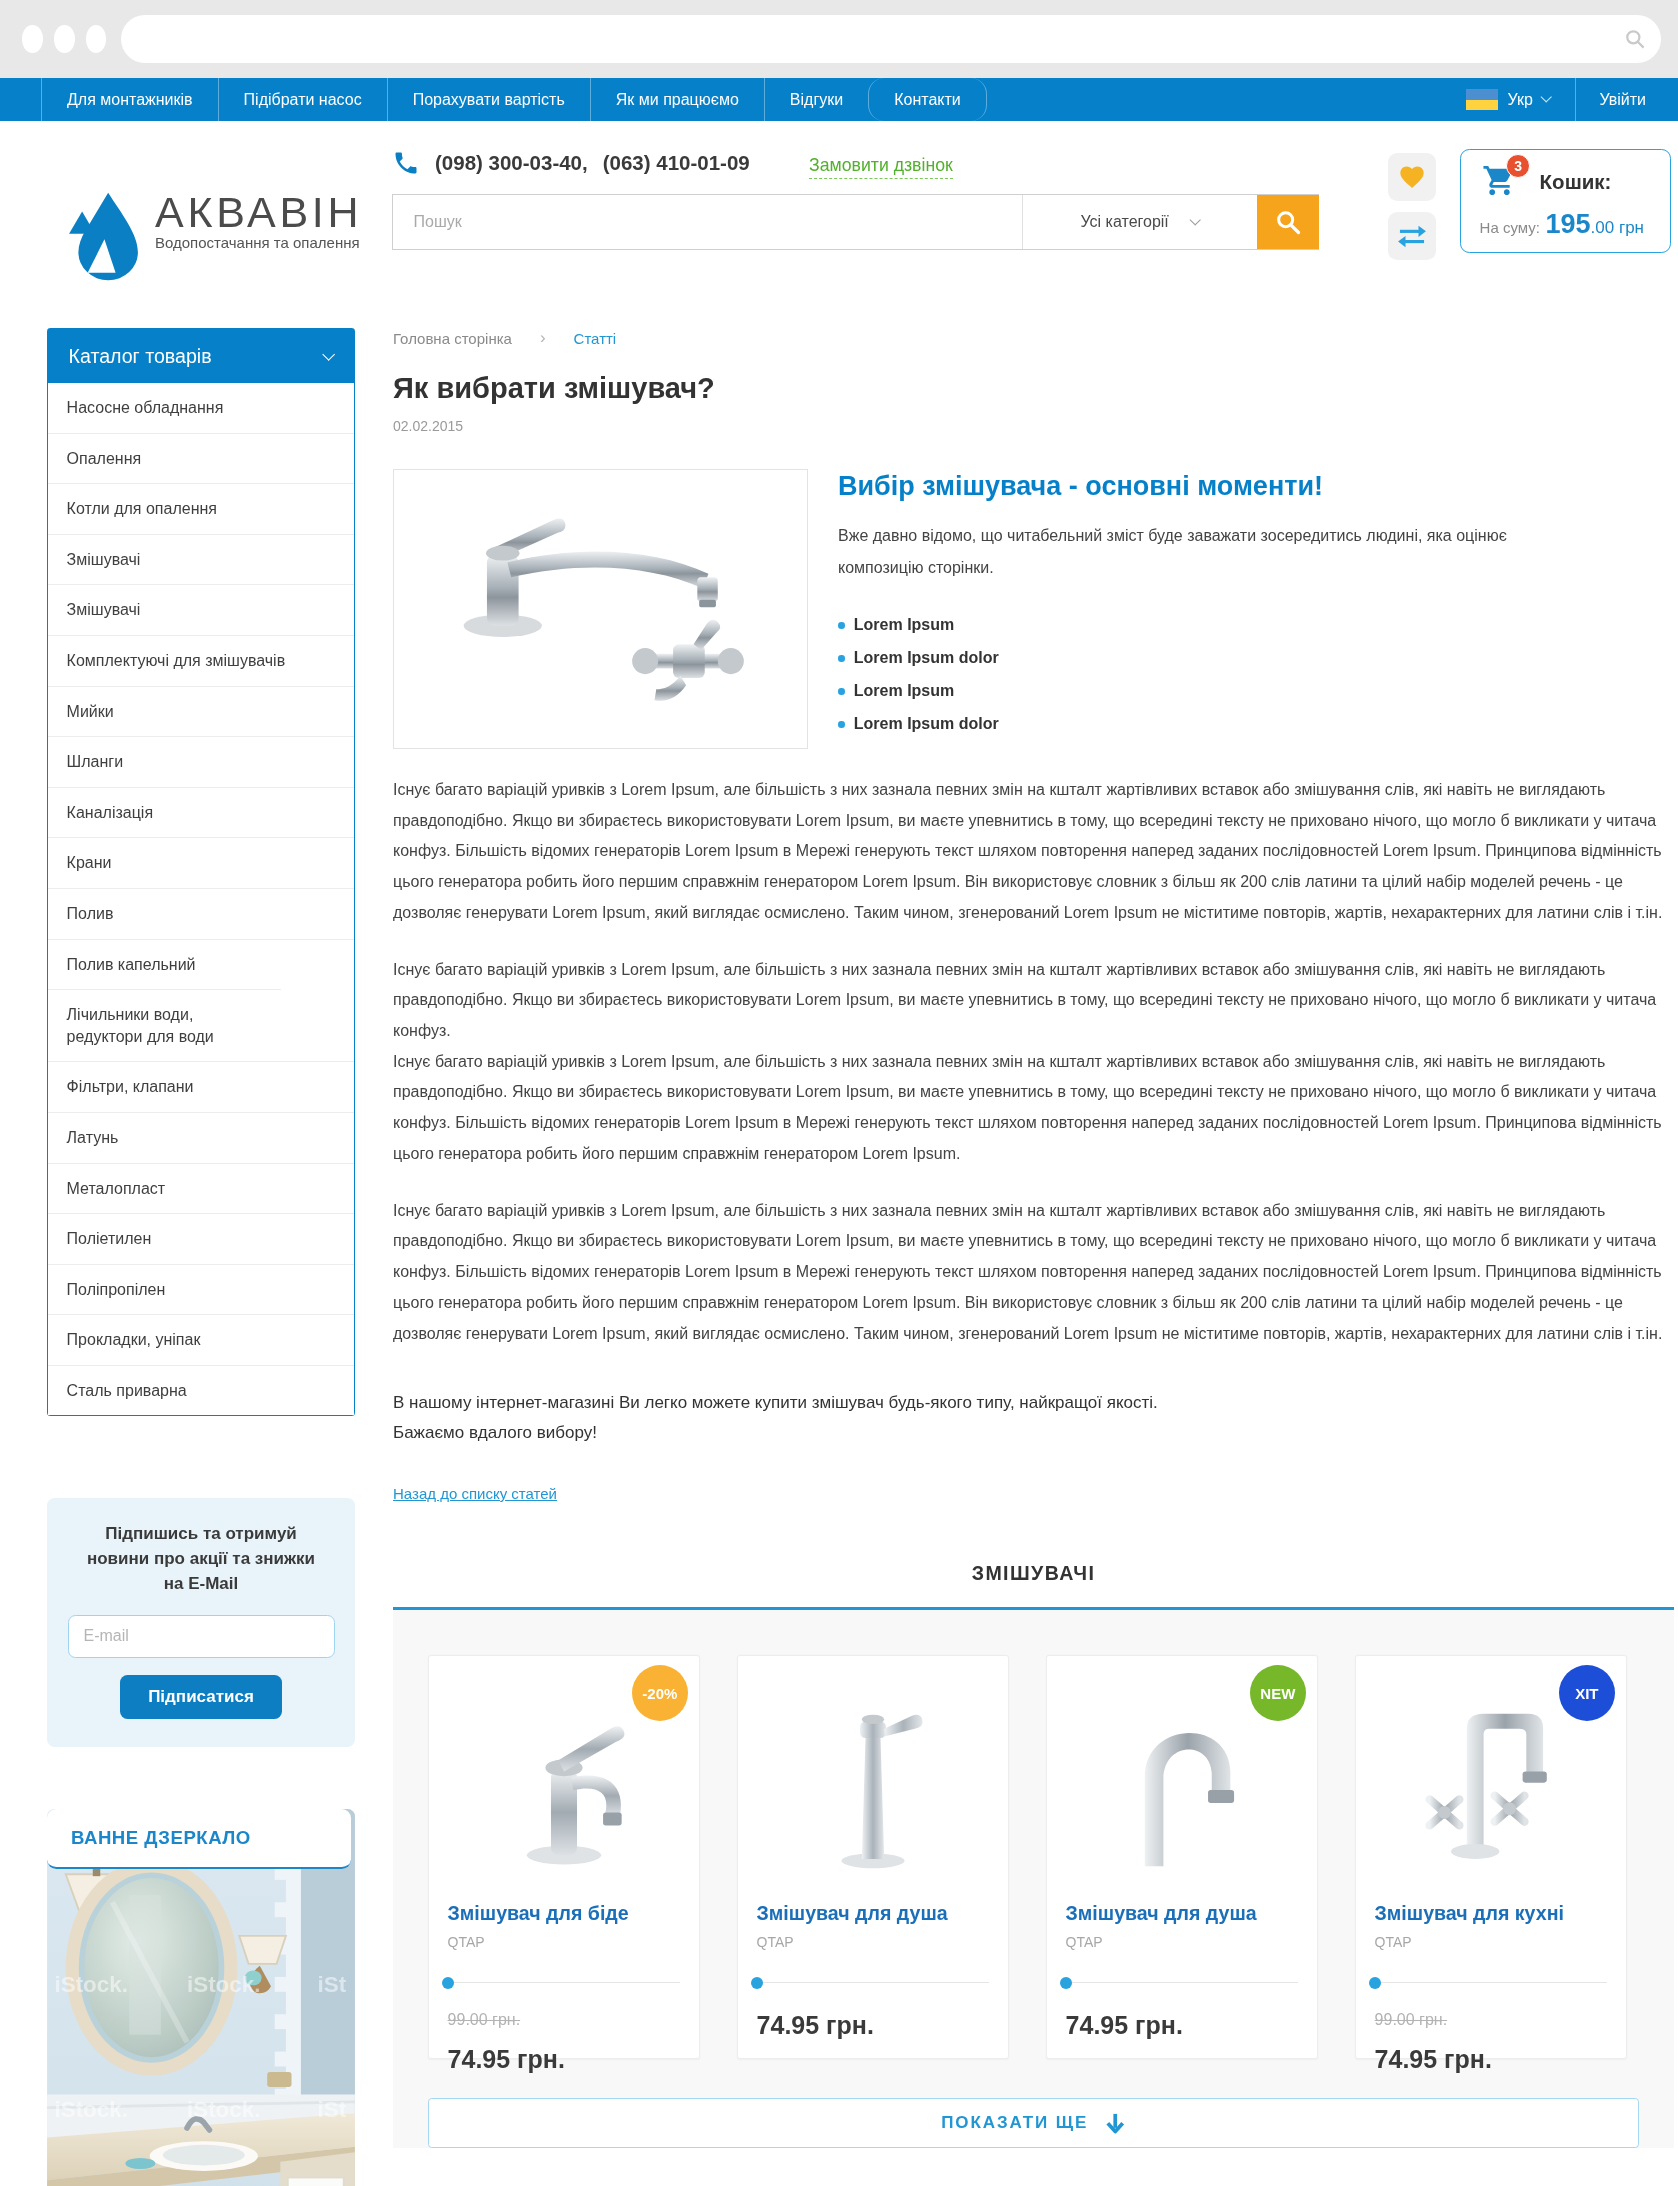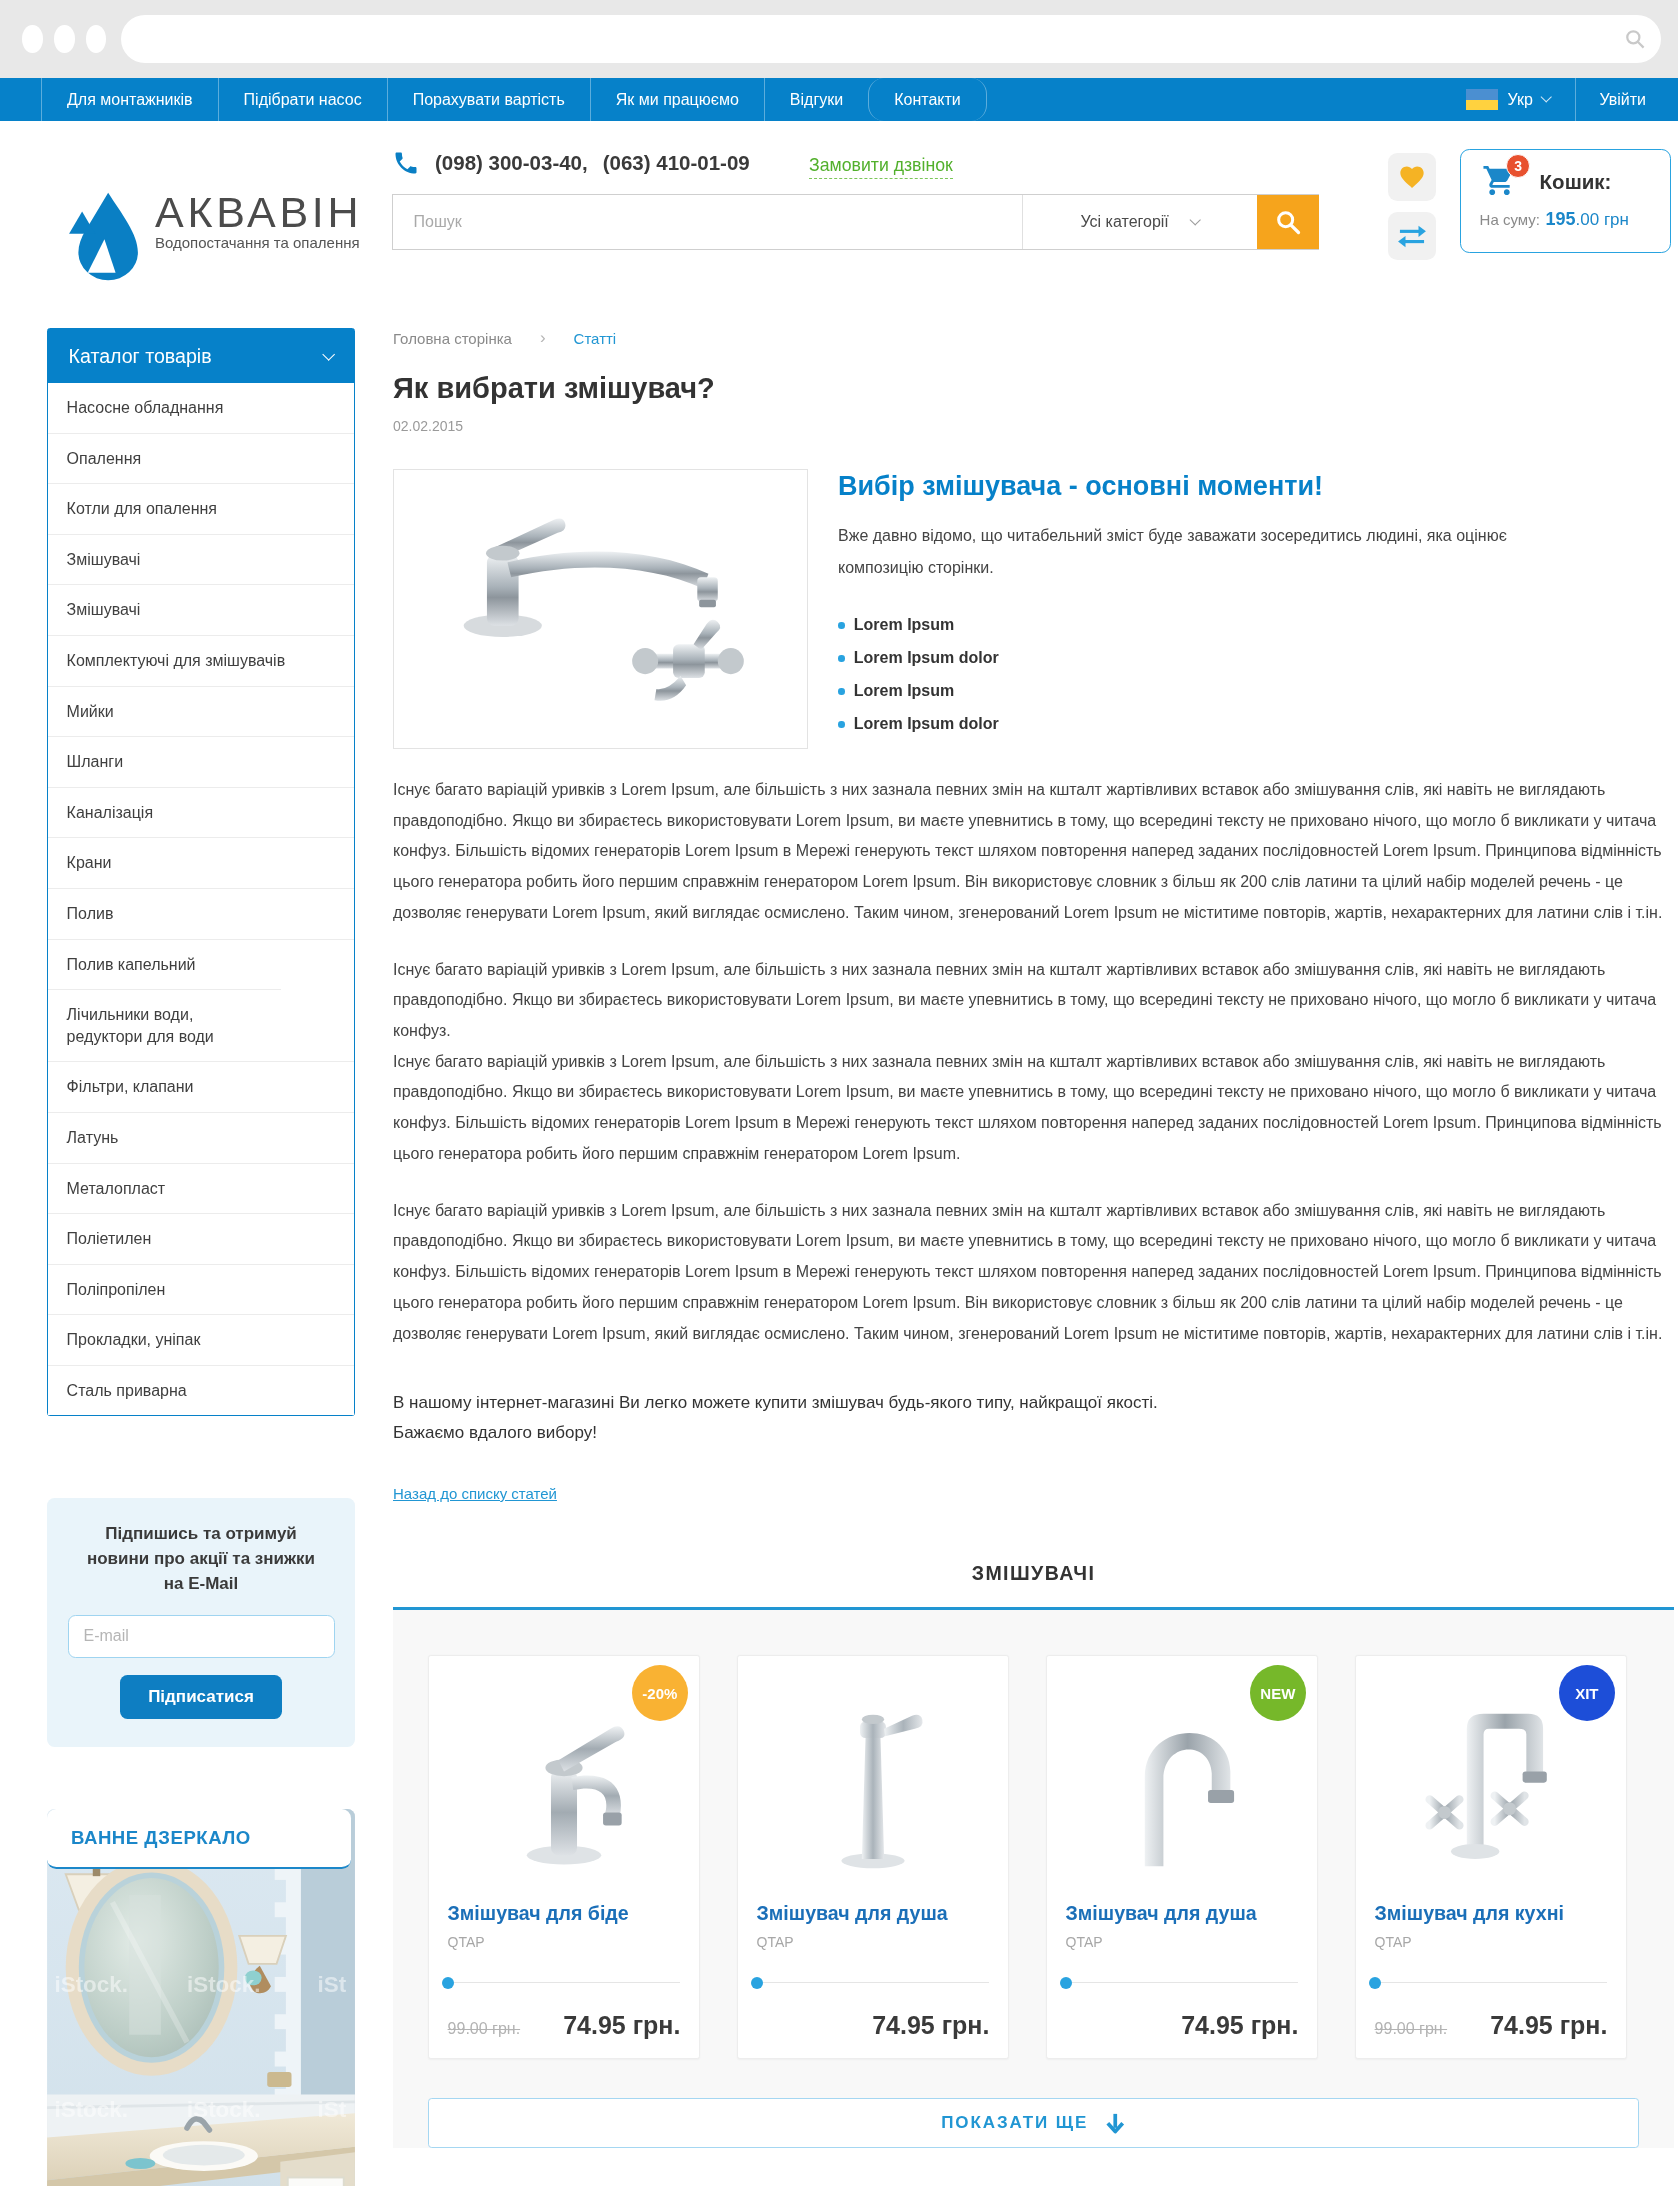--- a/index.html
+++ b/index.html
@@ -54,21 +54,21 @@
   .cmp-btn { left: 1388px; top: 91px; }
   .cartbox { position: absolute; left: 1460px; top: 28px; width: 211px; height: 104px;
              border: 1.9px solid #29a3e0; border-radius: 9.3px; padding: 13px 17px 9.3px 18.6px; cursor: pointer; }
   .cart-top { display: flex; align-items: center; gap: 17px; }
   .cart-ic { position: relative; width: 43px; height: 37px; }
   .cart-badge { position: absolute; top: -9.3px; right: -7.5px; width: 24px; height: 24px; border-radius: 50%;
                 background: #e8512f; color: #fff; font-size: 14px; font-weight: 700; display: flex;
                 align-items: center; justify-content: center; border: 1.9px solid #fff; }
   .cart-label { font-size: 20.5px; font-weight: 700; color: #333; }
   .cart-sum { margin-top: 9.3px; font-size: 15px; color: #8a8a8a; white-space: nowrap; }
-  .cart-sum b { font-size: 18px; color: #1b87c9; font-weight: 700; margin-left: 5.6px; }
+  .cart-sum b { font-size: 27px; color: #1b87c9; font-weight: 700; margin-left: 5.6px; }
   .cart-sum i { font-style: normal; font-size: 17px; color: #1b87c9; }
 
   
   .main { display: flex; align-items: flex-start; padding-top: 44px; }
   .sidebar { width: 308px; margin-left: 47px; flex: none; }
   .content { width: 1281px; margin-left: 38px; flex: none; }
 
   
   .catalog { border: 1.9px solid #0681c9; border-radius: 2.8px; }
   .catalog-head { background: #0681c9; color: #fff; font-size: 19.6px; height: 54px; display: flex;
@@ -125,21 +125,21 @@
   .card { width: 272px; height: 404px; background: #fff; border: 0.9px solid #ededed; border-radius: 2.8px;
           position: relative; padding: 11.2px 18.6px 0; box-shadow: 0 0.9px 1.9px rgba(0,0,0,.04); cursor: pointer; }
   .badge { position: absolute; top: 9.3px; right: 11.2px; width: 56px; height: 56px; border-radius: 50%;
            color: #fff; font-size: 15px; font-weight: 700; display: flex; align-items: center; justify-content: center; }
   .card-img { height: 222px; display: flex; align-items: center; justify-content: center; }
   .card-title { font-size: 19.6px; font-weight: 700; color: #1b6fb8; margin-top: 13px; }
   .card-brand { font-size: 14px; color: #a7a7a7; margin-top: 9.3px; }
   .card-div { position: relative; height: 0.9px; background: #e5e5e5; margin-top: 32px; }
   .card-div .ddot { position: absolute; left: -5.6px; top: -5.6px; width: 12px; height: 12px; border-radius: 50%;
                     background: #29a3e0; }
-  .card-price-row { display: flex; align-items: baseline; justify-content: flex-end; margin-top: 28px; gap: 32px; }
+  .card-price-row { display: flex; align-items: baseline; justify-content: flex-end; margin-top: 28px; gap: 16px; flex-direction: column; }
   .old-price { font-size: 16px; color: #b3b3b3; text-decoration: line-through; margin-right: auto; }
   .price { font-size: 25px; font-weight: 700; color: #3a3a3a; }
   .show-more { margin-top: 39px; height: 50px; width: 100%; background: #fff; border: 0.9px solid #a5d7f2;
                border-radius: 3.7px; color: #2196d3; font-size: 17px; font-weight: 700; letter-spacing: 1.9px;
                display: flex; align-items: center; justify-content: center; gap: 17px; cursor: pointer;
                font-family: "Liberation Sans", sans-serif; }
 </style>
 </head>
 <body>
 

